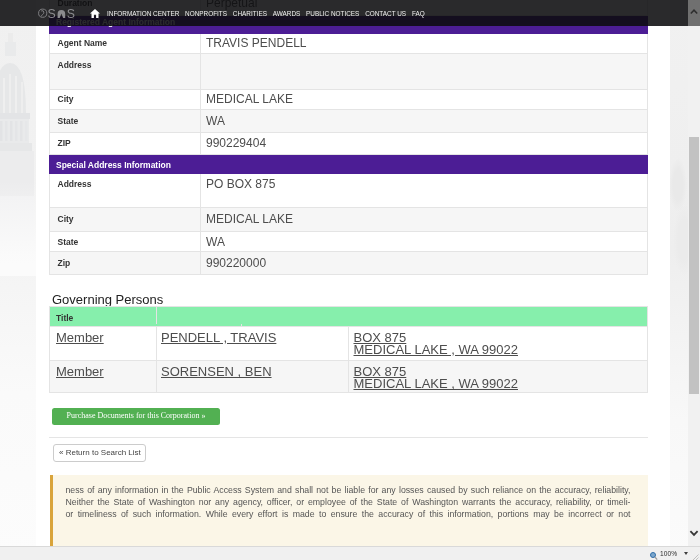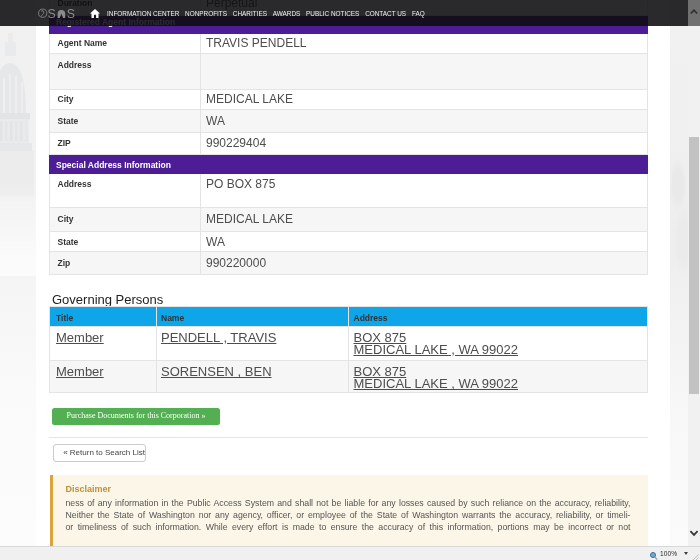--- a/index.html
+++ b/index.html
@@ -44,21 +44,21 @@
   border:1px solid #e4e4e4; border-bottom:none; }
 .grow > div { border-right:1px solid #e4e4e4; }
 .grow > div:last-child { border-right:none; }
 
 #govhead { position:absolute; left:3px; top:292px; font-size:13px; color:#222; }
 
 #greenbtn { position:absolute; left:3px; top:408px; width:168px; height:17px; background:#52b052;
   border-radius:2.5px; color:#fff; font-size:8px; text-align:center; line-height:16px;font-family:Liberation Serif, serif; }
 #hr1 { position:absolute; left:0; top:437px; width:599px; height:1px; background:#e5e5e5; }
 #retbtn { position:absolute; left:4px; top:444px; width:93px; height:17.5px; background:#fff;
-  border:1px solid #ccc; border-radius:3px; color:#444; font-size:8px; text-align:right; padding-left:5px; line-height:15.5px; white-space:nowrap; }
+  border:1px solid #ccc; border-radius:3px; color:#444; font-size:8px; text-align:left; padding-left:5px; line-height:15.5px; white-space:nowrap; }
 
 #disc { position:absolute; left:0.5px; top:475px; width:598px; height:95px;
   background:#fbf6e7; border-left:3px solid #d9a43b; padding:8.5px 17px 0 13px; }
 #disc .t { font-size:9px; font-weight:bold; color:#bd9139; margin-bottom:3px; }
 #disc .b { font-size:8.75px; color:#555; line-height:12.35px; text-align:justify; }
 #disc .b .j { text-align-last:justify; }
 
 
 #nav { position:absolute; left:0; top:0; width:700px; height:26px; background:rgba(13,13,15,0.88); z-index:5; }
 #logo { position:absolute; left:38px; top:4px; width:60px; height:18px; }
@@ -165,42 +165,41 @@
       <div class="lbl">State</div>
         <div class="val">WA</div>
     </div>
     <div class="row g" style="top:252px;height:22.5px;">
       <div class="lbl">Zip</div>
         <div class="val">990220000</div>
     </div>
 
     <div id="govhead">Governing Persons</div>
 
-    <div class="grow" style="top:306px;height:20px;background:#0ea5e9;">
+    <div class="grow" style="top:306px;height:20px;background:#86efac;flex-direction:column;">
       <div class="gcell1 gh">Title</div>
         <div class="gcell2 gh">Name</div>
         <div class="gcell3 gh">Address</div>
     </div>
     <div class="grow" style="top:326px;height:34.4px;">
       <div class="gcell1 gd">Member</div>
         <div class="gcell2 gd">PENDELL , TRAVIS</div>
       <div class="gcell3 gd">BOX 875<br>MEDICAL LAKE , WA 99022</div>
     </div>
     <div class="grow" style="top:360.4px;height:32.6px;background:#f6f6f6;border-bottom:1px solid #e4e4e4;">
       <div class="gcell1 gd">Member</div>
         <div class="gcell2 gd">SORENSEN , BEN</div>
       <div class="gcell3 gd">BOX 875<br>MEDICAL LAKE , WA 99022</div>
     </div>
 
     <div id="greenbtn">Purchase Documents for this Corporation »</div>
     <div id="hr1"></div>
     <div id="retbtn">« Return to Search List</div>
 
     <div id="disc">
-      <div class="t">Disclaimer</div>
       <div class="b">
         <div class="j">ness of any information in the Public Access System and shall not be liable for any losses caused by such reliance on the accuracy, reliability,</div>
         <div class="j">Neither the State of Washington nor any agency, officer, or employee of the State of Washington warrants the accuracy, reliability, or timeli-</div>
         <div class="j">or timeliness of such information. While every effort is made to ensure the accuracy of this information, portions may be incorrect or not</div>
       </div>
     </div>
   </div>
 
   <div id="nav">
     <div id="logo">

